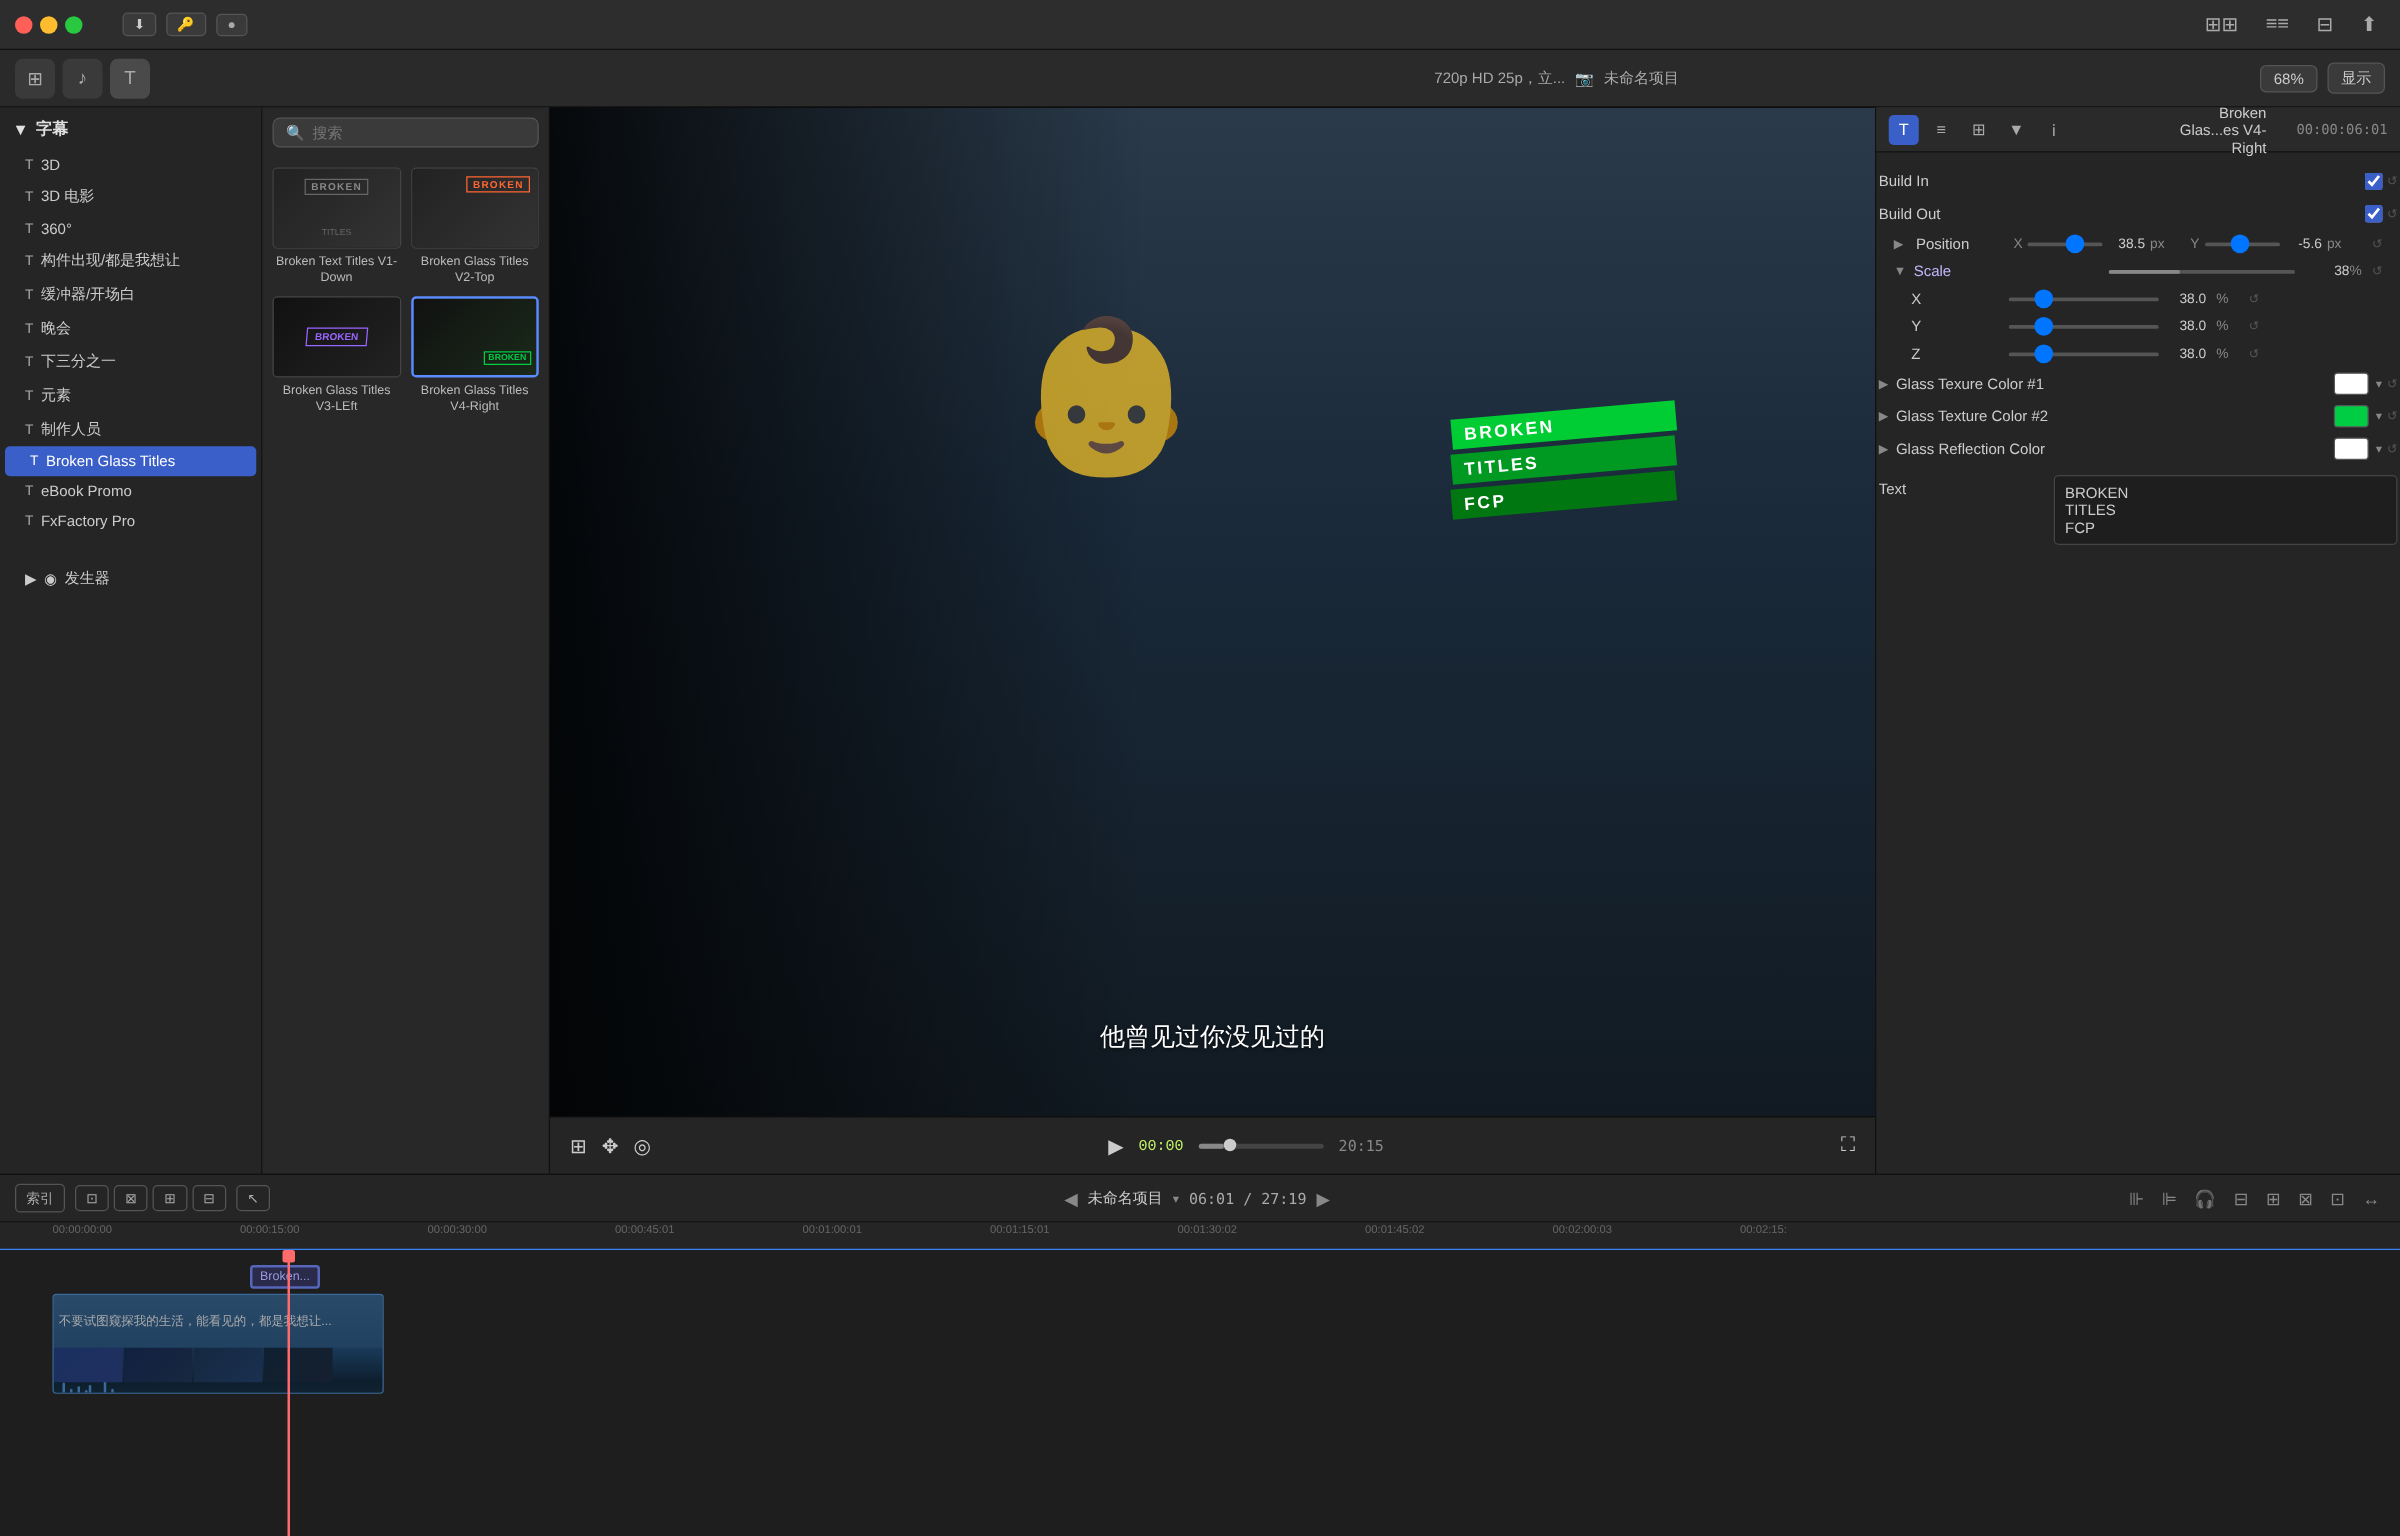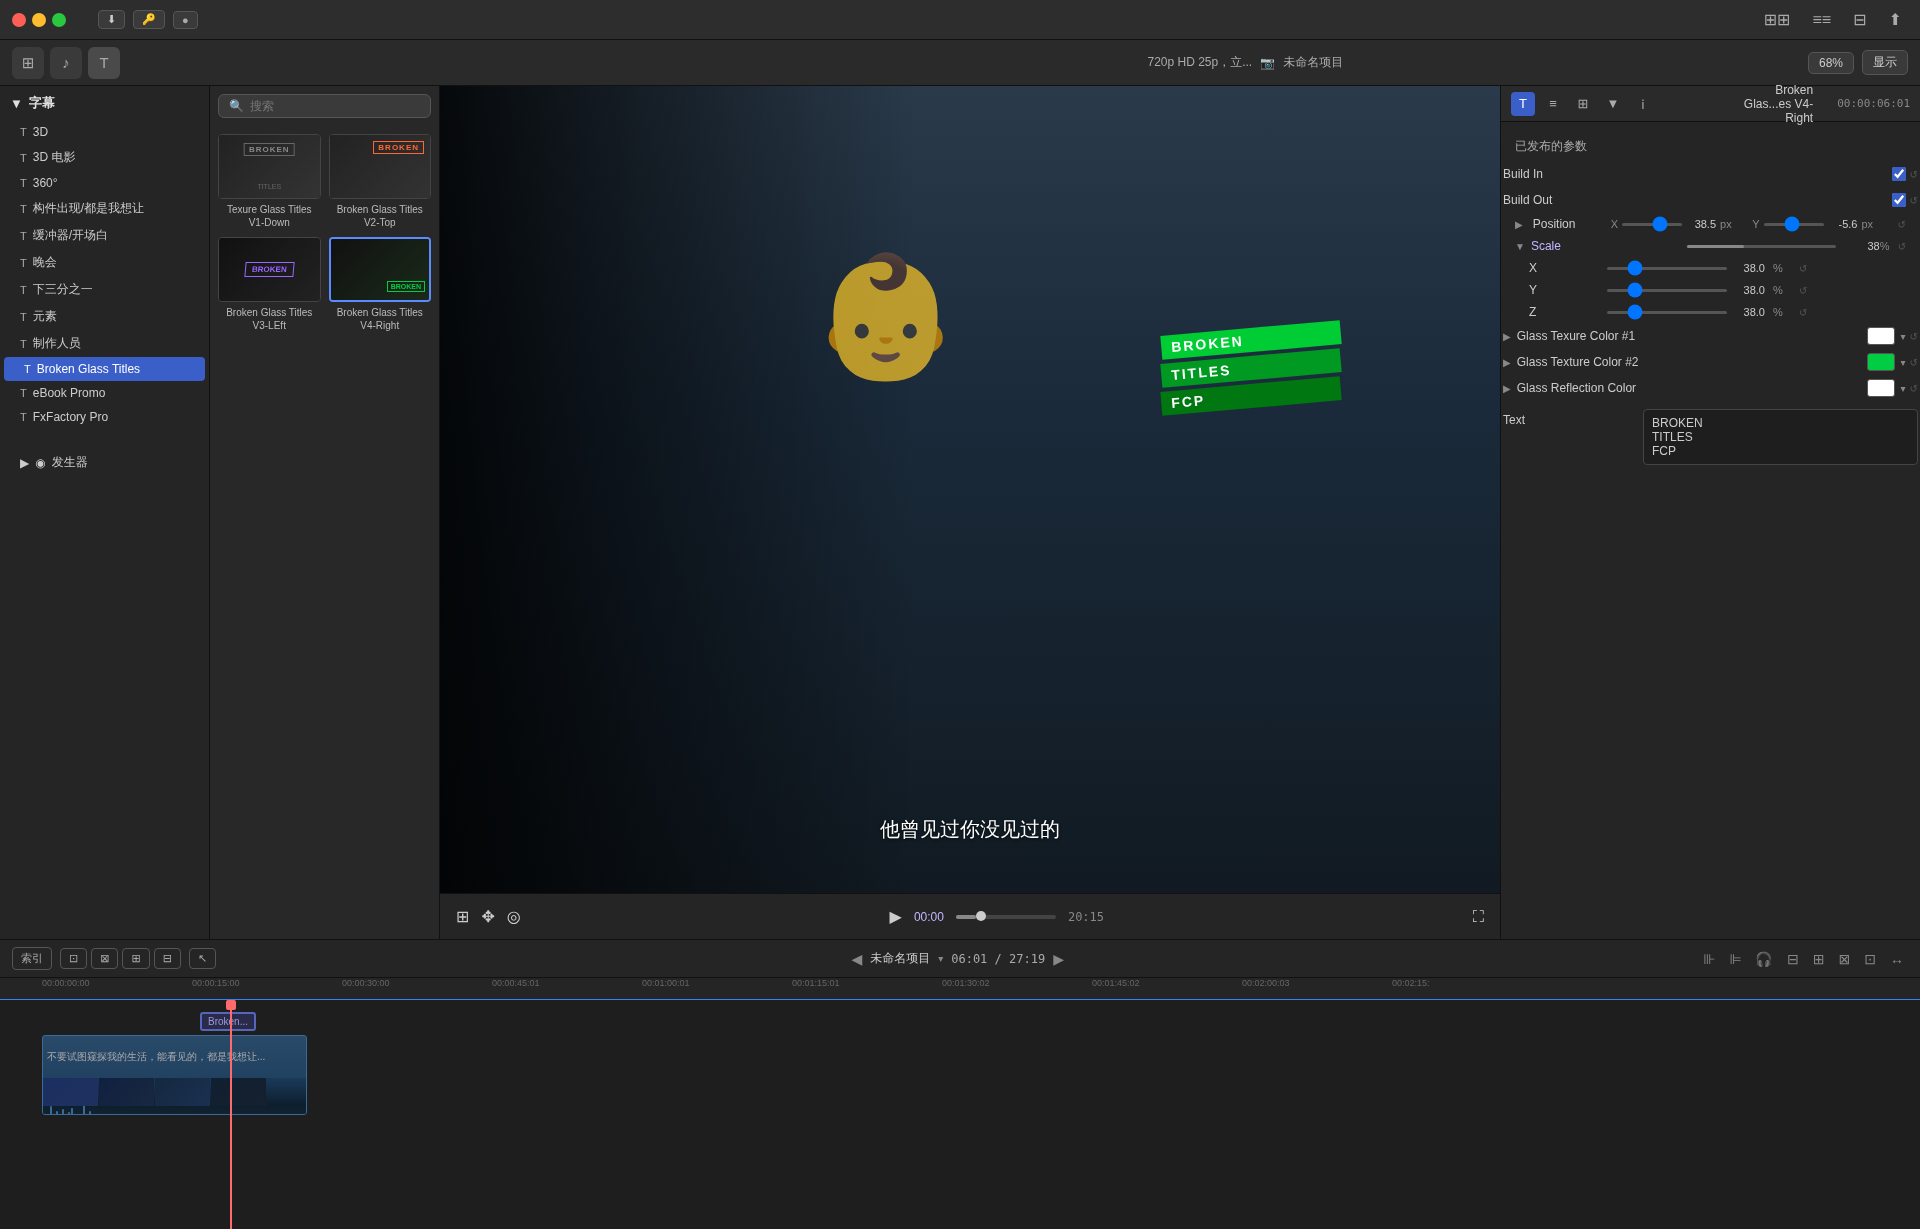--- a/index.html
+++ b/index.html
@@ -45,21 +45,21 @@
     .media-thumb-img { width: 100%; height: 65px; background: #1a1a1a; border-radius: 4px; overflow: hidden; display: flex; align-items: center; justify-content: center; position: relative; border: 1px solid #444; }
     .media-thumb-img.selected { border: 2px solid #5b8cff; }
     .media-thumb-label { font-size: 10px; color: #bbb; text-align: center; line-height: 1.3; }
 
     
     .preview-area { flex: 1; background: #1a1a1a; display: flex; flex-direction: column; }
     .preview-video { flex: 1; background: #000; position: relative; display: flex; align-items: center; justify-content: center; overflow: hidden; }
     .video-subtitle { position: absolute; bottom: 40px; left: 50%; transform: translateX(-50%); color: #fff; font-size: 18px; text-align: left; white-space: nowrap; }
     .preview-controls { height: 46px; background: #252525; display: flex; align-items: center; padding: 0 16px; gap: 12px; border-top: 1px solid #111; }
     .ctrl-btn { background: none; border: none; color: #ccc; font-size: 16px; cursor: pointer; }
-    .timecode { color: #c4b5fd; font-size: 12px; font-family: Liberation Sans, sans-serif; }
+    .timecode { color: #bef264; font-size: 12px; font-family: Liberation Mono, monospace; }
     .timecode-total { color: #888; font-size: 12px; font-family: monospace; }
 
     
     .inspector { width: 420px; background: #252525; border-left: 1px solid #111; display: flex; flex-direction: column; }
     .inspector-header { height: 36px; background: #2a2a2a; display: flex; align-items: center; padding: 0 10px; gap: 8px; border-bottom: 1px solid #111; }
     .insp-tab-icons { display: flex; gap: 6px; align-items: center; }
     .insp-tab-icon { width: 24px; height: 24px; display: flex; align-items: center; justify-content: center; border-radius: 4px; cursor: pointer; color: #aaa; font-size: 13px; }
     .insp-tab-icon.active { background: #3a5fc8; color: #fff; }
     .insp-title { font-size: 12px; color: #ccc; flex: 1; text-align: right; }
     .insp-timecode { font-size: 11px; color: #888; font-family: monospace; }
@@ -223,21 +223,21 @@
     </div>
     <div class="media-grid">
 
       <div class="media-thumb">
         <div class="media-thumb-img" style="background:#111;">
           <div style="background:linear-gradient(135deg,#222,#333); width:100%; height:100%; display:flex; align-items:center; justify-content:center; position:relative;">
             <div style="position:absolute; top:8px; left:50%; transform:translateX(-50%); font-size:8px; color:#888; font-weight:bold; letter-spacing:1px; border:1px solid #666; padding:1px 4px;">BROKEN</div>
             <div style="position:absolute; bottom:8px; left:50%; transform:translateX(-50%); font-size:7px; color:#666; white-space:nowrap;">TITLES</div>
           </div>
         </div>
-        <div class="media-thumb-label">Texure Glass Titles V1-Down</div>
+        <div class="media-thumb-label">Broken Text Titles V1-Down</div>
       </div>
 
       <div class="media-thumb">
         <div class="media-thumb-img" style="background:#111;">
           <div style="background:linear-gradient(135deg,#222,#333); width:100%; height:100%; display:flex; align-items:center; justify-content:center; position:relative;">
             <div style="position:absolute; top:6px; right:6px; font-size:8px; color:#ff6633; font-weight:bold; letter-spacing:1px; border:1px solid #ff6633; padding:1px 4px;">BROKEN</div>
           </div>
         </div>
         <div class="media-thumb-label">Broken Glass Titles V2-Top</div>
       </div>
@@ -309,21 +309,20 @@
         <div class="insp-tab-icon">ℹ</div>
       </div>
       <div style="flex:1;"></div>
       <span class="insp-title">Broken Glas...es V4-Right</span>
       <span style="width:8px;"></span>
       <span class="insp-timecode">00:00:06:01</span>
     </div>
 
     <div class="inspector-content">
 
-      <div class="insp-section-title">已发布的参数</div>
 
       <div class="insp-row">
         <span class="insp-label">Build In</span>
         <div class="insp-control">
           <input type="checkbox" class="insp-checkbox" checked="" style="">
         </div>
         <span style="color:#555; font-size:10px; margin-left:4px;">↺</span>
       </div>
 
       <div class="insp-row">

